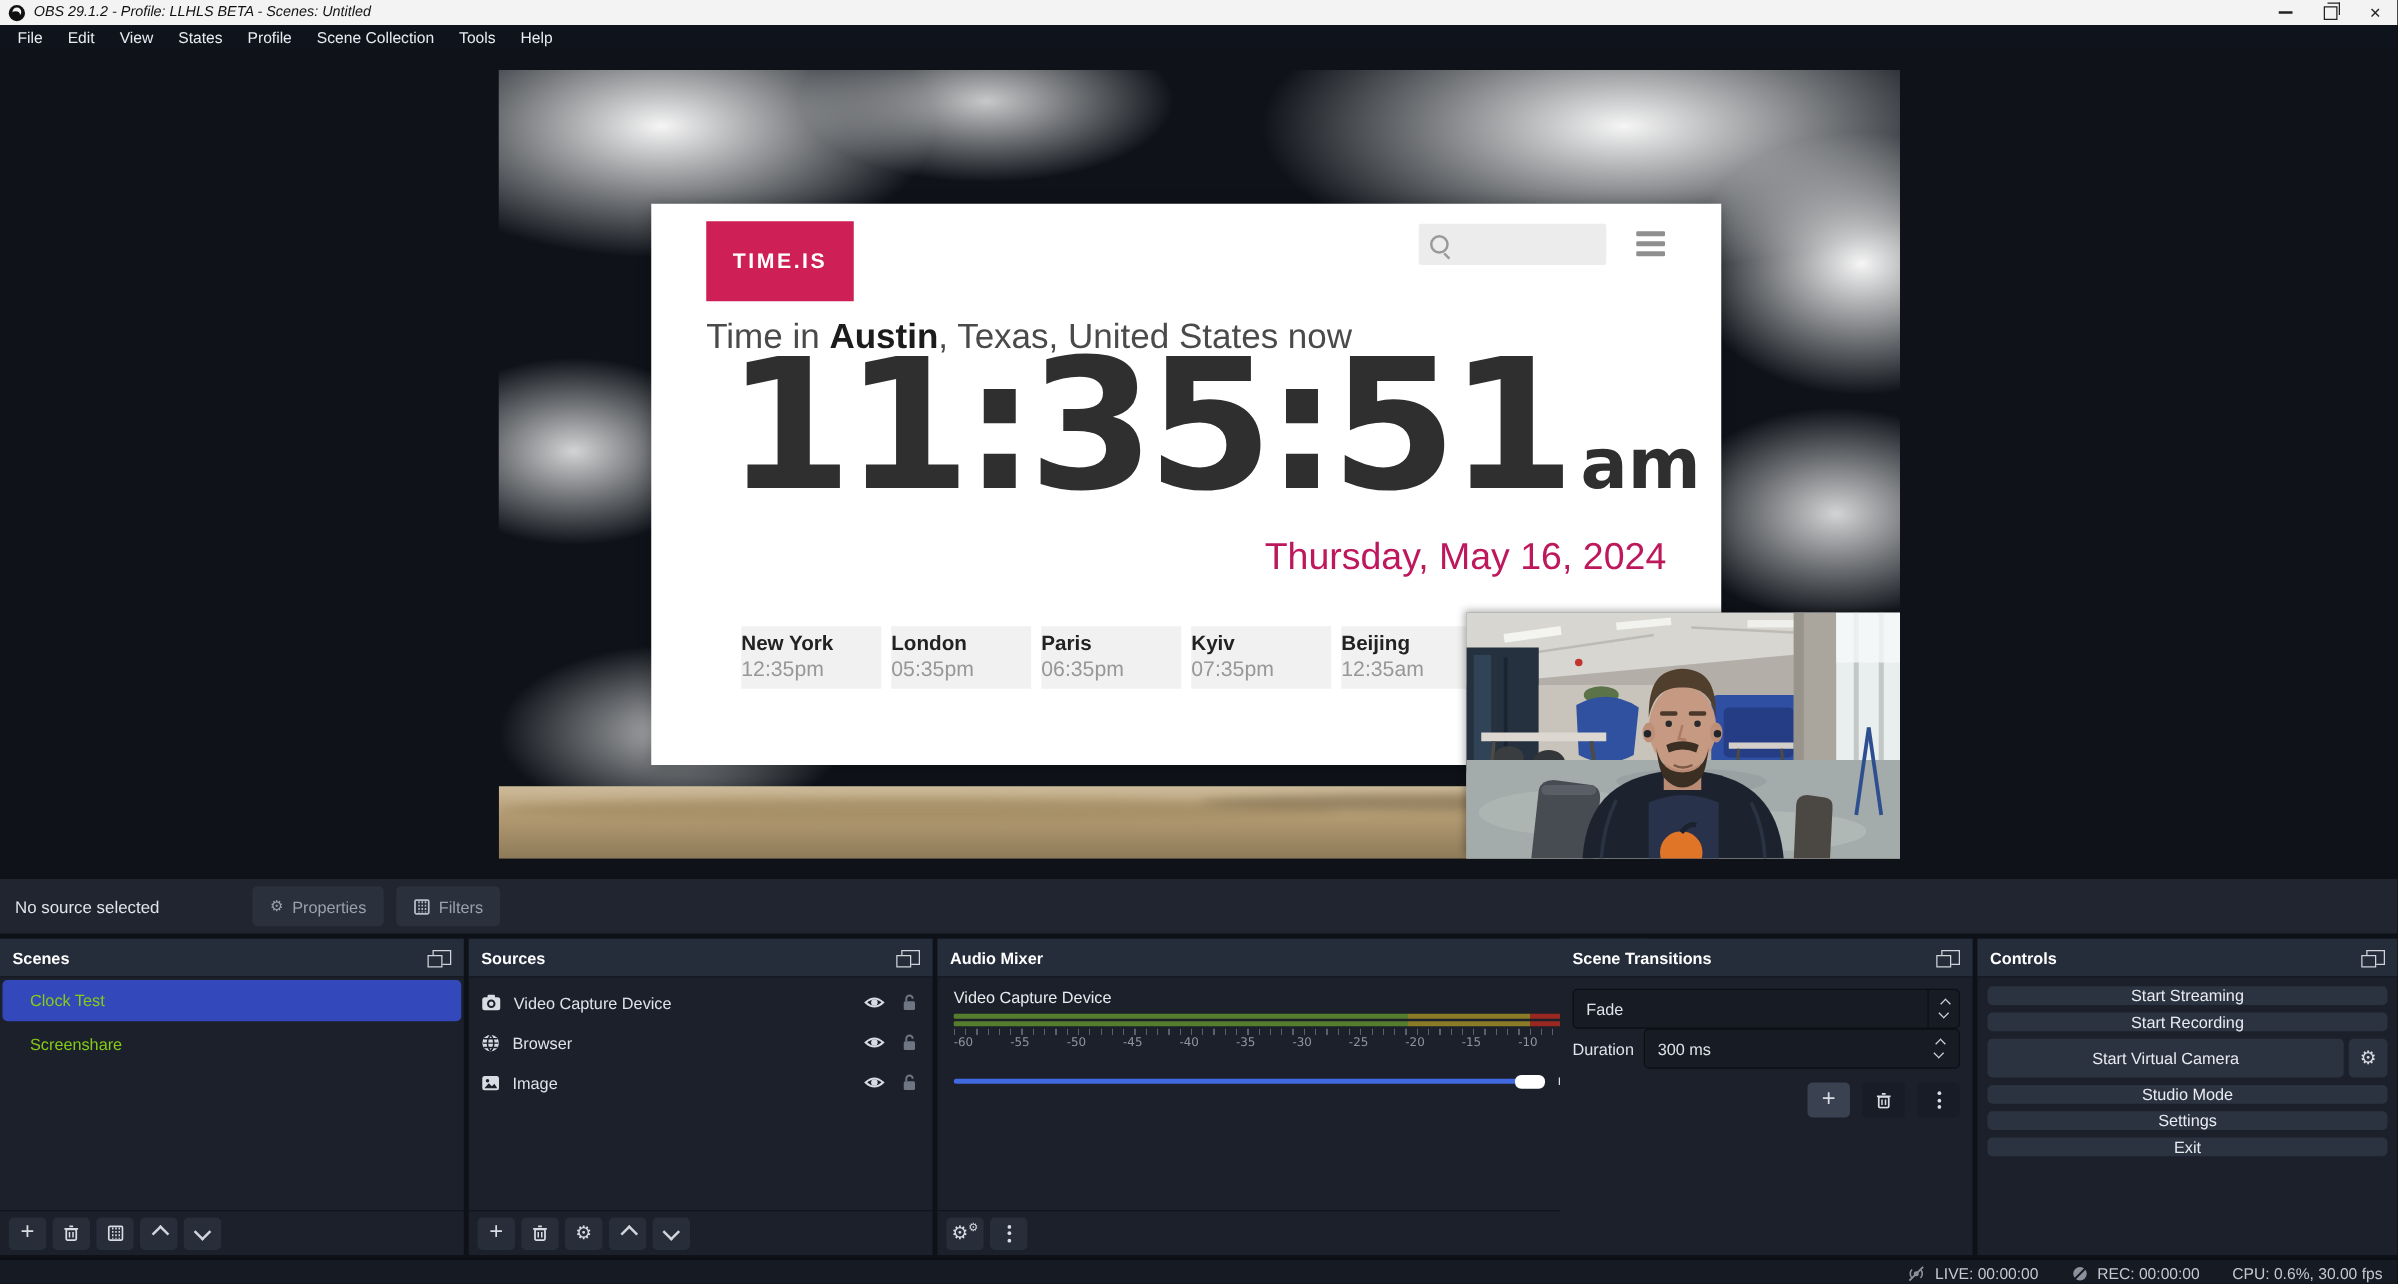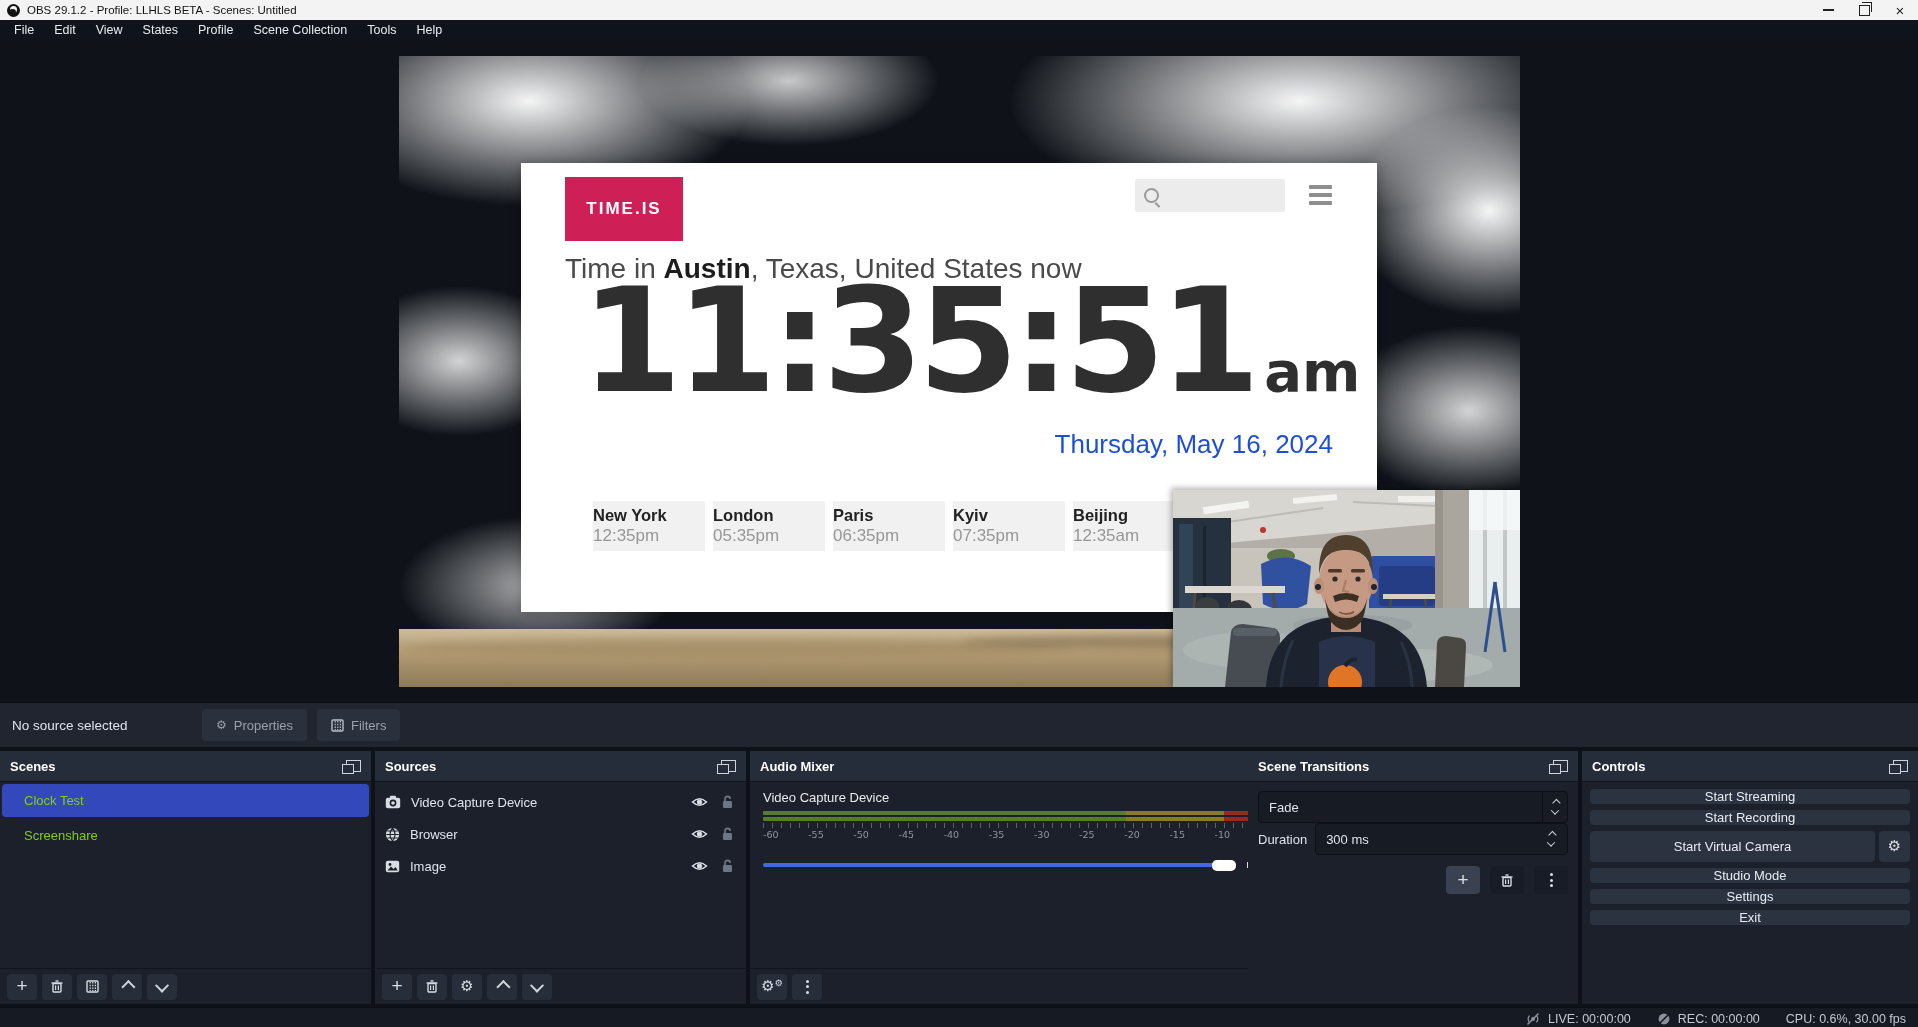--- a/index.html
+++ b/index.html
@@ -2,21 +2,21 @@
 <html style="--scene-selected: #3349bb; --timeis-brand: #ce2057; --meter-green: #567d2d; --meter-yellow: #8a7b27; --meter-red: #992820; --slider-blue: #4169e1;"><head>
 <meta charset="utf-8">
 <style>
   html,body{margin:0;padding:0;}
   body{
     width:1918px;height:1027px;overflow:hidden;position:relative;
     background:#0e1117;font-family:"Liberation Sans",sans-serif;
     -webkit-font-smoothing:antialiased;
   }
   
-  .titlebar{height:20px;background:#f3f3f3;display:flex;align-items:center;padding-left:7px;gap:7px;color:#111;font-size:11.5px;}
+  .titlebar{height:20px;background:#f3f3f3;display:flex;align-items:center;padding-left:7px;gap:7px;color:#111;font-size:11.5px;font-style:italic;}
   .obs-logo{width:13px;height:13px;border-radius:50%;background:#111;position:relative;flex:0 0 auto;}
   .obs-logo::before{content:"";position:absolute;left:3px;top:2px;width:7px;height:7px;border-radius:50%;background:#f3f3f3;}
   .obs-logo::after{content:"";position:absolute;left:2px;top:5px;width:7px;height:6px;border-radius:50%;background:#111;}
   .win-btns{margin-left:auto;display:flex;height:100%;}
   .win-btn{width:36px;display:flex;align-items:center;justify-content:center;color:#222;}
   .glyph-min{width:11px;height:1.5px;background:#222;display:inline-block;}
   .glyph-max{width:9px;height:9px;border:1.2px solid #222;display:inline-block;position:relative;background:#f3f3f3;}
   .glyph-max::before{content:"";position:absolute;left:2px;top:-4px;width:9px;height:9px;border:1.2px solid #222;border-bottom:none;border-left:none;}
   .glyph-close{font-size:15px;line-height:1;color:#222;}
   
@@ -35,21 +35,21 @@
   .ti-search{position:absolute;right:92px;top:16px;width:150px;height:33px;background:#ececec;border-radius:2px;display:flex;align-items:center;padding-left:9px;box-sizing:border-box;}
   .mag{width:11px;height:11px;border:2px solid #9a9a9a;border-radius:50%;position:relative;}
   .mag::after{content:"";position:absolute;left:10px;top:12px;width:6px;height:2px;background:#9a9a9a;transform:rotate(45deg);transform-origin:left top;}
   .ti-burger{position:absolute;right:45px;top:22px;width:23px;display:flex;flex-direction:column;gap:4px;}
   .ti-burger i{height:4px;background:#8f8f8f;border-radius:1px;}
   .ti-heading{position:absolute;left:44px;top:90px;font-size:28px;color:#4a4a4a;white-space:nowrap;}
   .ti-heading b{color:#1c1c1c;}
   .ti-clock{position:absolute;left:60px;top:116px;display:flex;align-items:flex-end;color:#2f2f2f;font-family:"DejaVu Sans",sans-serif;}
   .ti-time{font-size:145px;font-weight:bold;line-height:0.86;letter-spacing:-6px;}
   .ti-ampm{font-size:56px;font-weight:bold;line-height:1;margin-left:10px;padding-bottom:4px;}
-  .ti-date{position:absolute;right:44px;top:266px;font-size:26px;color:#1d4ed8;}
+  .ti-date{position:absolute;right:44px;top:266px;font-size:30px;color:#be185d;}
   .ti-sun{position:absolute;left:0;right:0;top:312px;text-align:center;font-size:15px;color:#666;white-space:nowrap;}
   .ti-sun a{color:#555;text-decoration:underline;text-underline-offset:3px;text-decoration-color:#aaa;margin:0 3px;}
   .ti-cities{position:absolute;left:0;right:0;top:338px;display:flex;justify-content:center;gap:8px;}
   .city-box{width:112px;height:50px;background:#f1f1f1;text-align:left;padding:5px 10px 0 0;box-sizing:border-box;}
   .city-name{font-size:16.5px;font-weight:bold;color:#222;}
   .city-time{font-size:17px;color:#979797;margin-top:1px;}
   
   .webcam{position:absolute;right:0;bottom:0;width:347px;height:197px;background:#9aa0a2;overflow:hidden;box-shadow:-2px -2px 6px rgba(0,0,0,.3);}
   
   .selbar{height:44px;background:#20252f;border-top:1px solid #0a0c10;display:flex;align-items:center;font-size:13.5px;color:#dfe3ea;}

